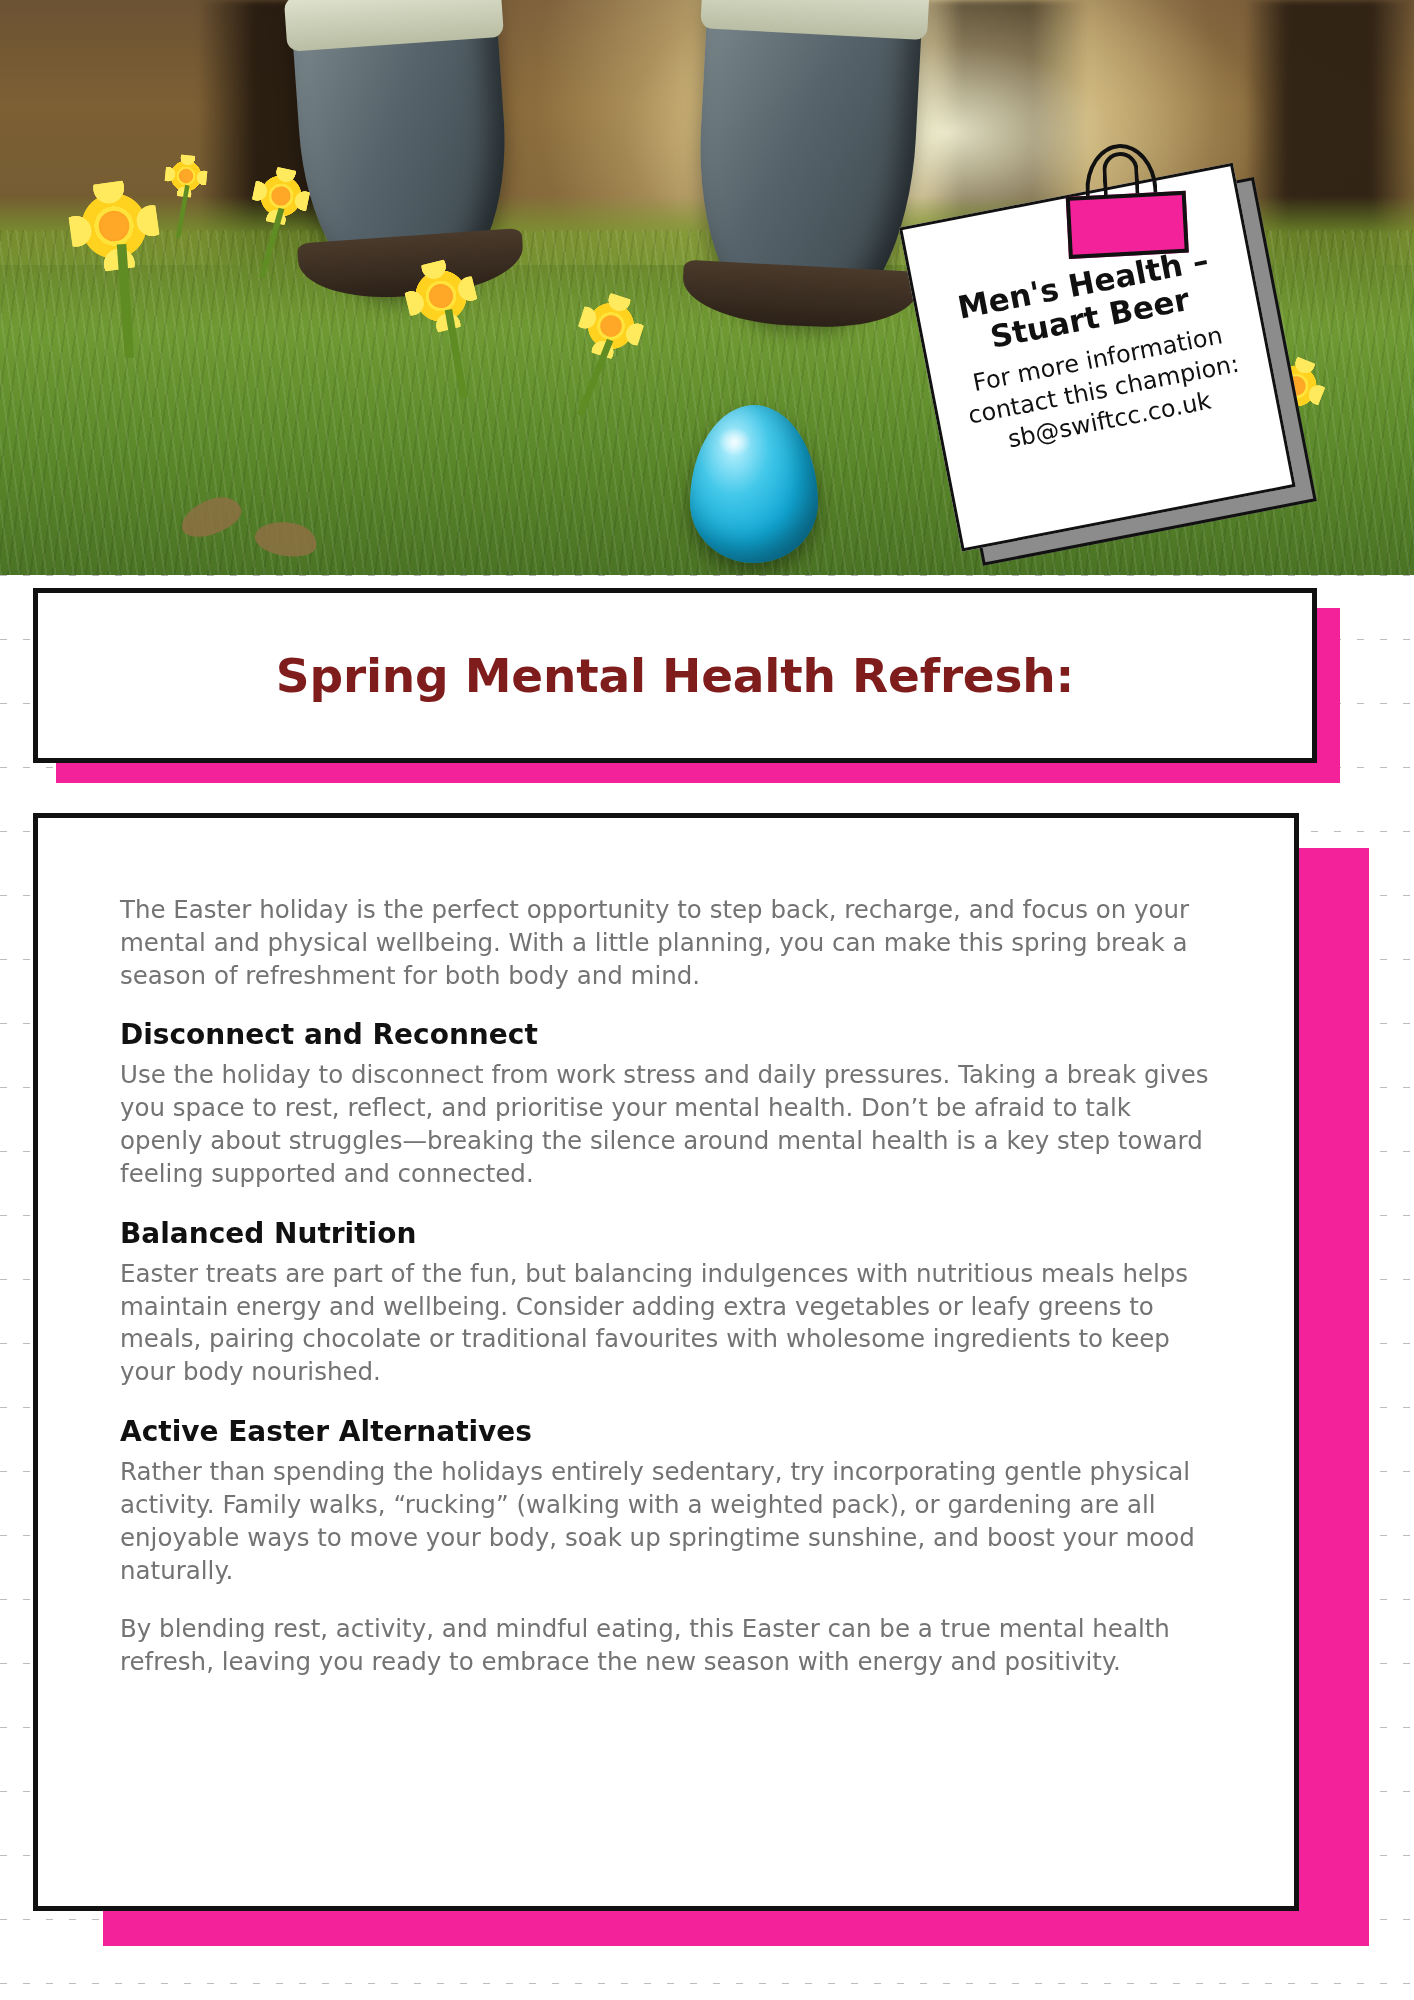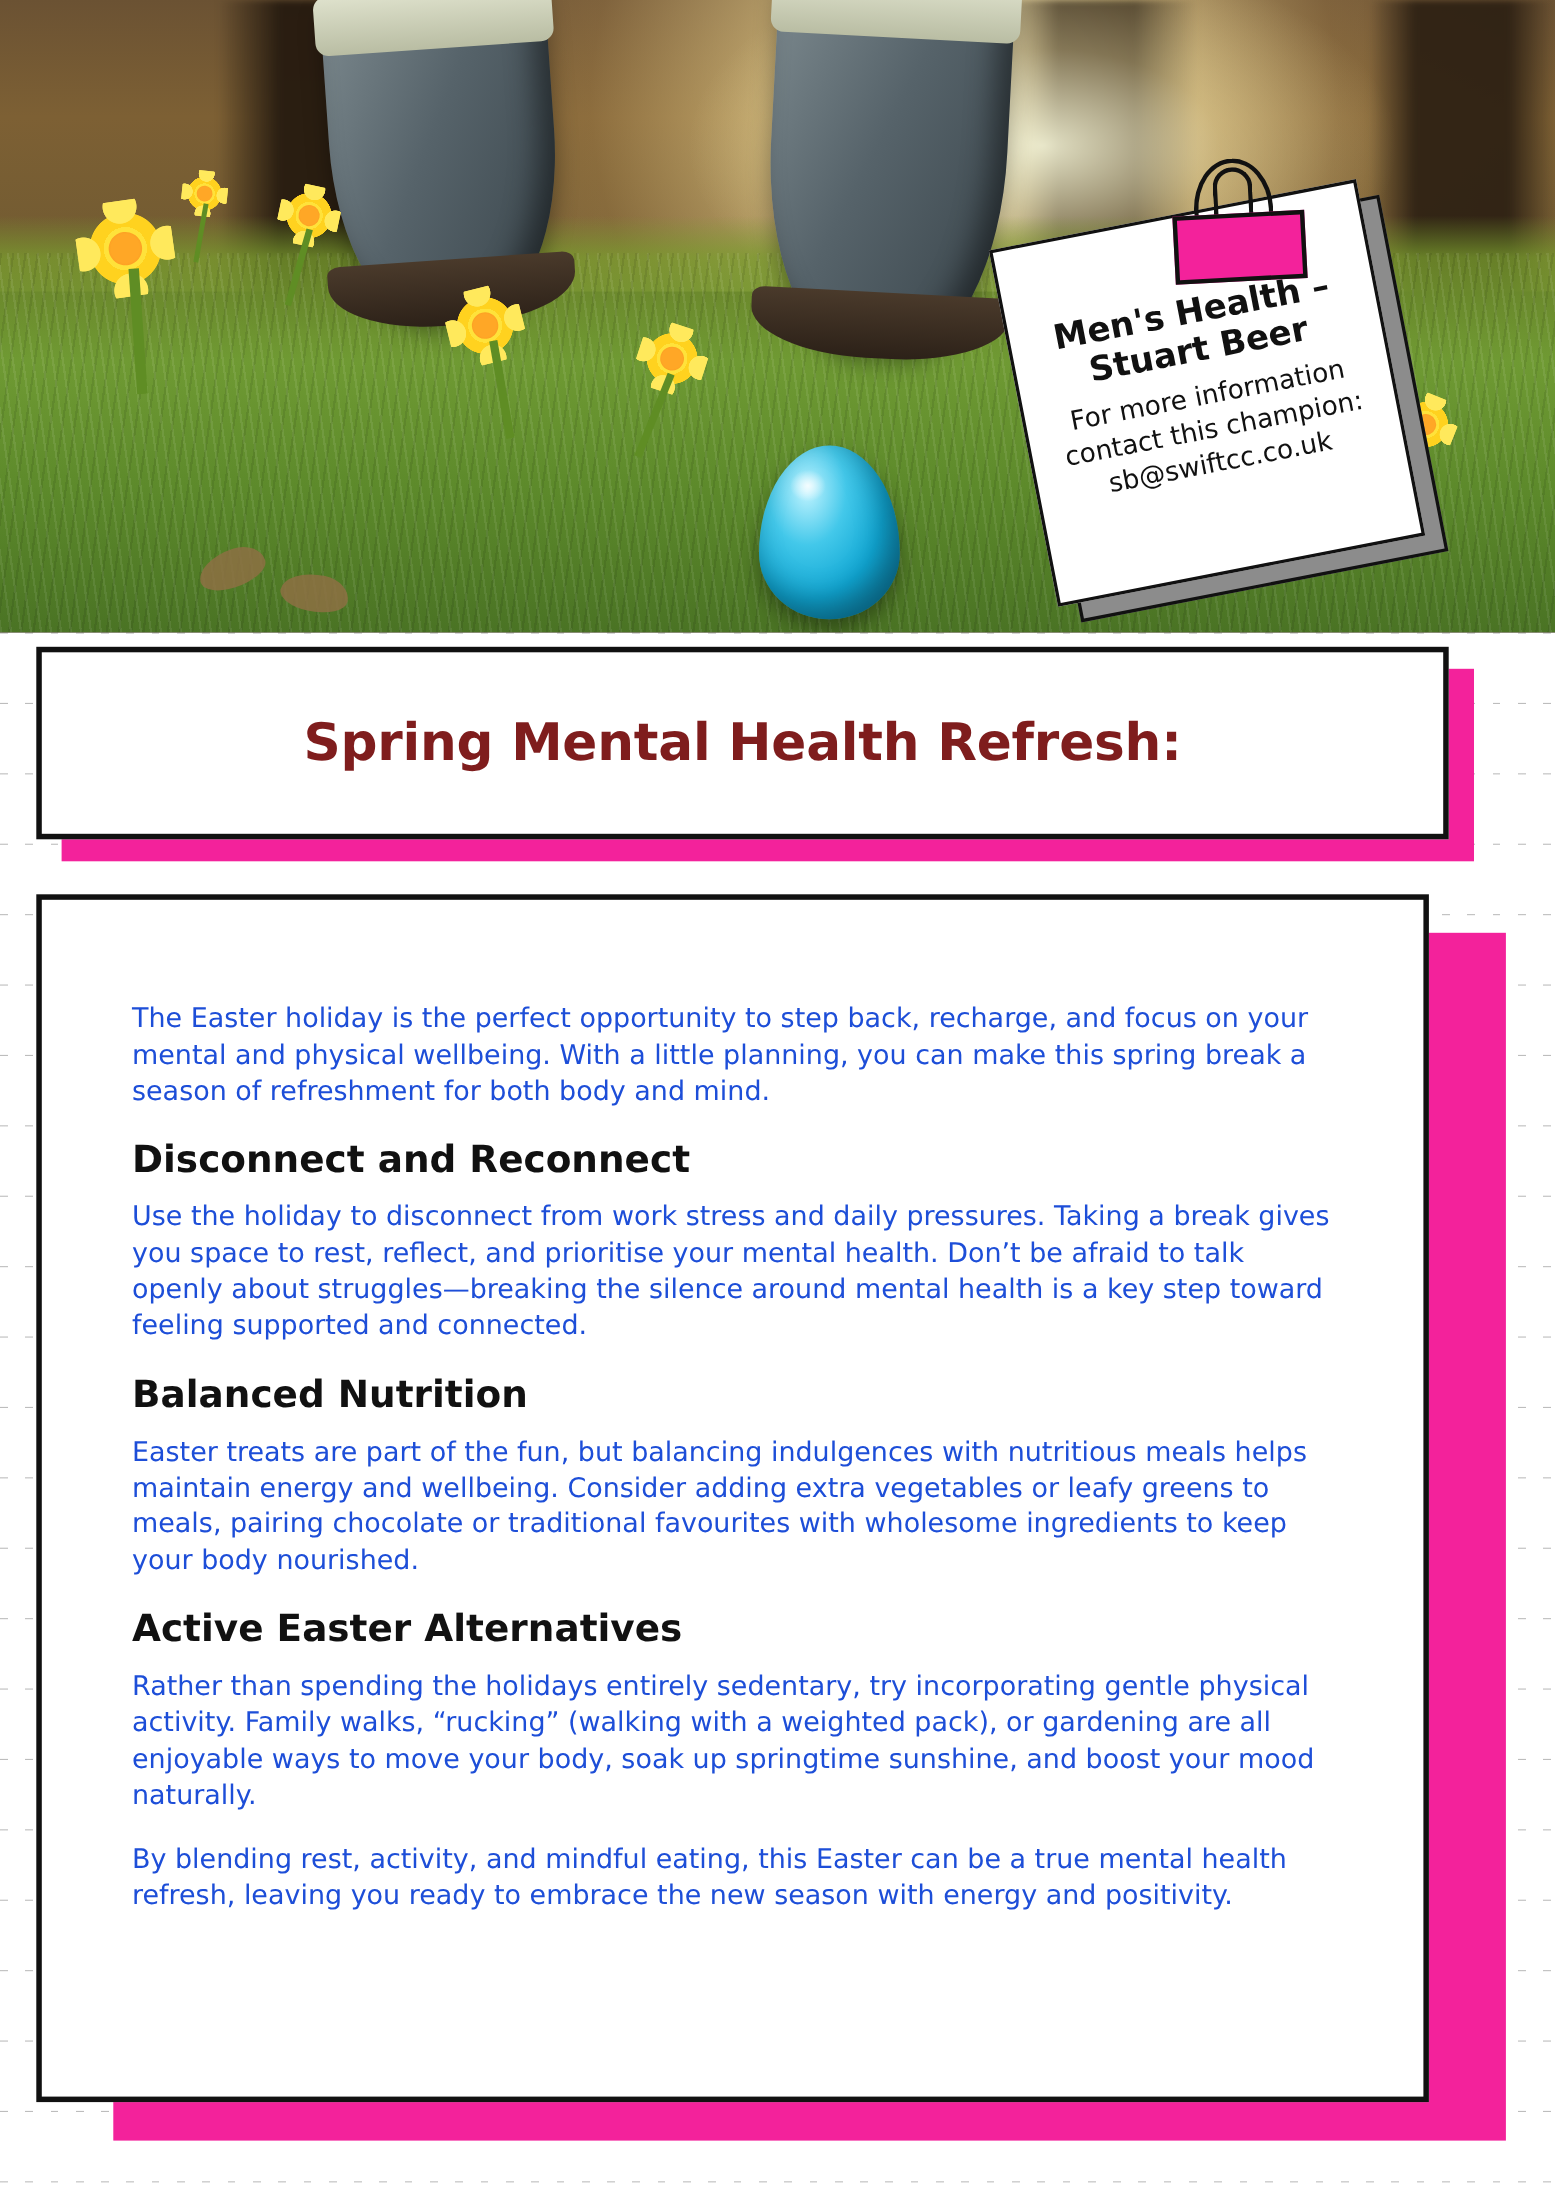--- a/index.html
+++ b/index.html
@@ -253,26 +253,26 @@
     left: 33px; top: 813px;
     width: 1266px; height: 1098px;
     background: #ffffff;
     border: 5px solid #111;
     padding: 76px 82px 40px 82px;
   }
   #body-box .intro,
   #body-box .para {
     font-size: 24.5px;
     line-height: 1.34;
-    color: #1d4ed8;
-    margin: 16px 0 26px 0;
+    color: #737373;
+    margin: 0 0 26px 0;
     font-family: "DejaVu Sans", sans-serif;
   }
   #body-box h2 {
-    font-size: 34px;
+    font-size: 28px;
     font-weight: 700;
     color: #111;
     margin: 0 0 8px 0;
     font-family: "DejaVu Sans", sans-serif;
   }
   #body-box .section { margin-bottom: 8px; }
   #body-box .section .para { margin-bottom: 26px; }
 </style>
 </head>
 <body>

